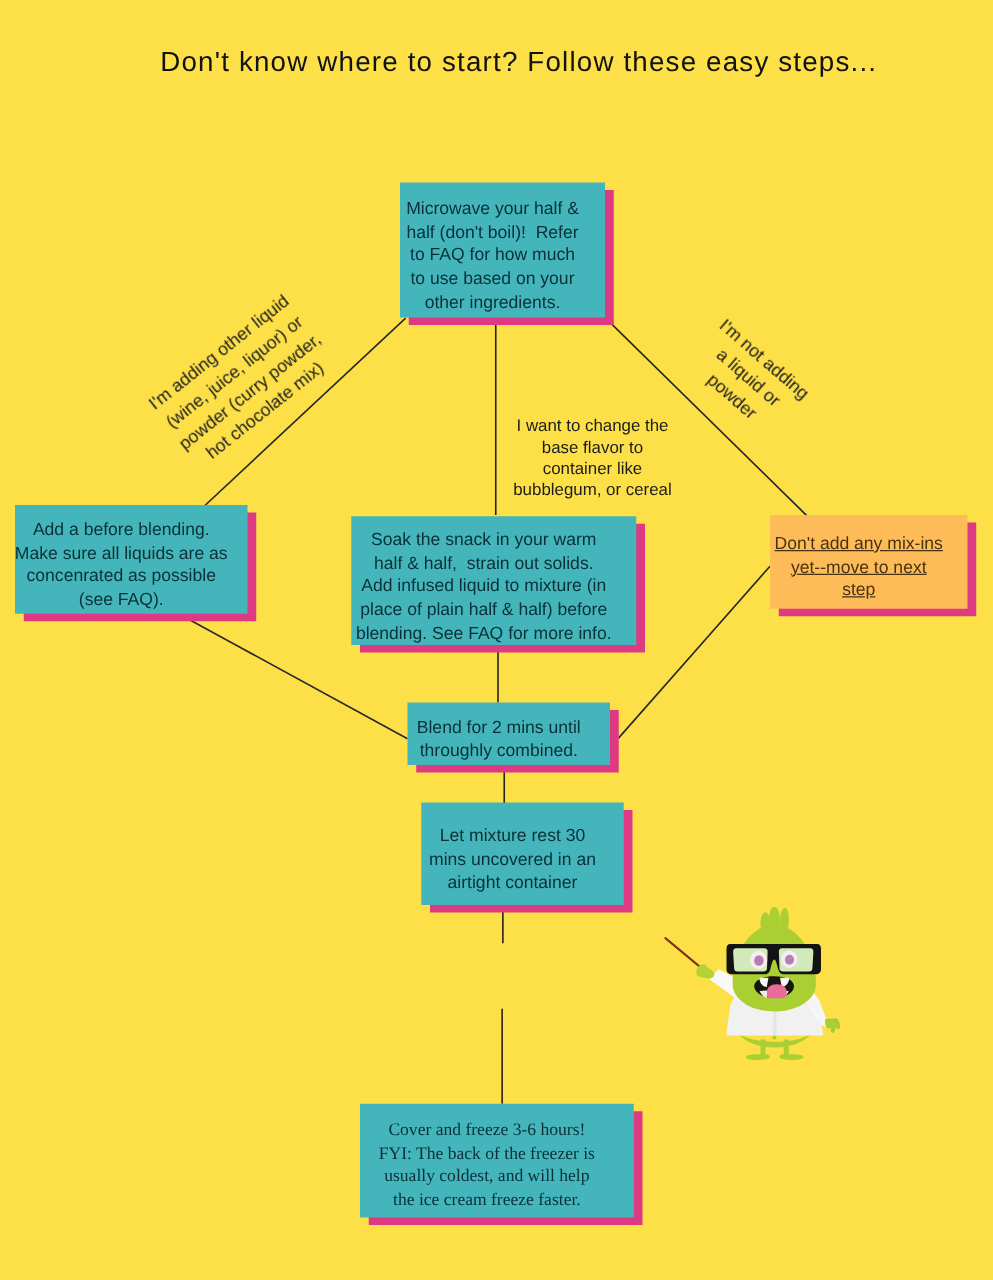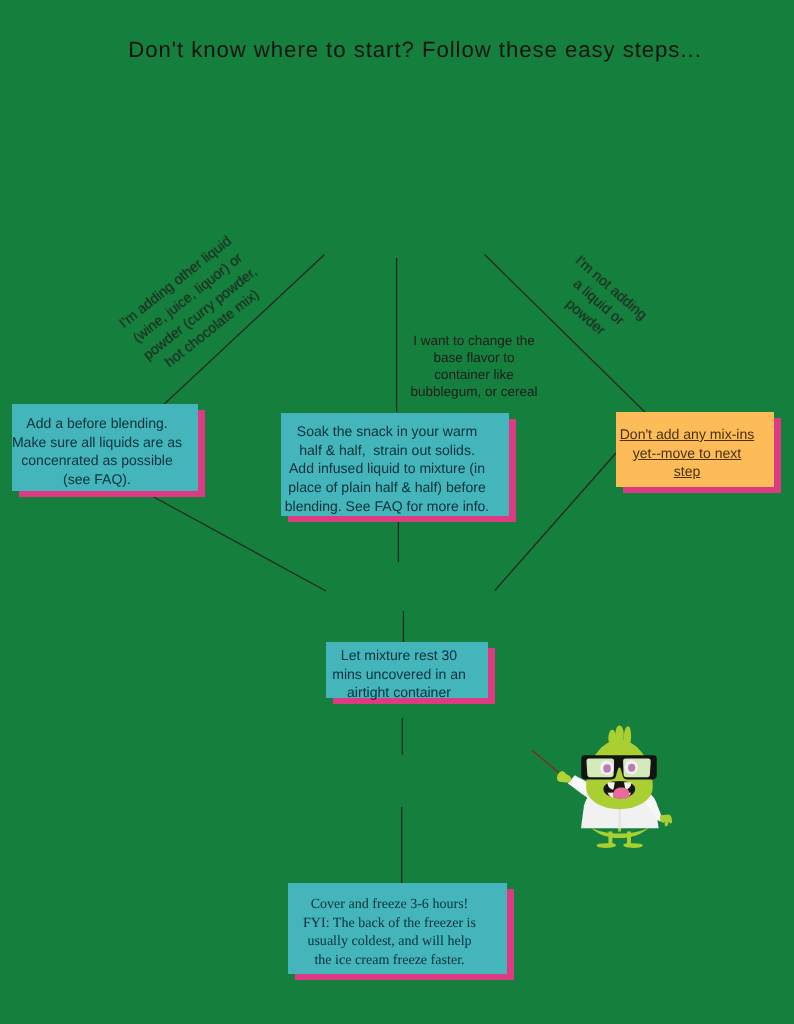--- a/index.html
+++ b/index.html
@@ -1,21 +1,21 @@
 <!DOCTYPE html>
 <html><head>
 <meta charset="utf-8">
 <title>Flowchart</title>
 <style>
   *{-webkit-font-smoothing:antialiased;-moz-osx-font-smoothing:grayscale;}
   html,body{margin:0;padding:0;background:#ffffff;}
   body{width:794px;height:1024px;overflow:hidden;
        font-family:"Liberation Sans",sans-serif;color:#1b1b1b;
        -webkit-font-smoothing:antialiased;text-rendering:geometricPrecision;}
-  #page{position:relative;width:794px;height:1024px;background:#15803d;overflow:hidden;
+  #page{position:relative;width:794px;height:1024px;background:#fde047;overflow:hidden;
         transform:translateZ(0);}
 
   .title{position:absolute;left:18px;top:37px;width:794px;text-align:center;
          font-size:22.2px;font-weight:400;color:#121212;letter-spacing:0.945px;
          will-change:transform;}
 
   svg.edges{position:absolute;left:0;top:0;width:794px;height:1024px;pointer-events:none;}
 
   .node{position:absolute;}
   .node .shadow{position:absolute;left:7px;top:6px;right:-7px;bottom:-6px;background:#de3a83;}
@@ -45,20 +45,30 @@
       <line x1="484.5" y1="254.5" x2="645.6" y2="412.7"></line>
       <line x1="141" y1="490" x2="326" y2="591"></line>
       <line x1="398.4" y1="516" x2="398.4" y2="562"></line>
       <line x1="616" y1="453" x2="494.8" y2="590.5"></line>
       <line x1="403.4" y1="611" x2="403.4" y2="643"></line>
       <line x1="402.3" y1="718" x2="402.3" y2="754.5"></line>
       <line x1="401.7" y1="807" x2="401.7" y2="883"></line>
     </g>
   </svg>
 
+  <div class="node" style="left:320px;top:146px;width:164px;height:108px;">
+    <div class="shadow"></div>
+    <div class="face">
+      <div class="txt">Microwave your half &amp;
+half (don't boil)!  Refer
+to FAQ for how much
+to use based on your
+other ingredients.</div>
+    </div>
+  </div>
 
   <div class="node" style="left:281px;top:413px;width:228px;height:103px;">
     <div class="shadow"></div>
     <div class="face">
       <div class="txt">Soak the snack in your warm
 half &amp; half,  strain out solids.
 Add infused liquid to mixture (in
 place of plain half &amp; half) before
 blending. See FAQ for more info.</div>
     </div>
@@ -76,22 +86,29 @@
 
   <div class="node orange" style="left:616px;top:412px;width:158px;height:75px;">
     <div class="shadow"></div>
     <div class="face">
       <div class="txt">Don't add any mix-ins
 yet--move to next
 step</div>
     </div>
   </div>
 
-
-  <div class="node" style="left:326px;top:642px;width:162px;height:56px;">
+  <div class="node" style="left:326px;top:562px;width:162px;height:50px;">
+    <div class="shadow"></div>
+    <div class="face">
+      <div class="txt">Blend for 2 mins until
+throughly combined.</div>
+    </div>
+  </div>
+
+  <div class="node" style="left:337px;top:642px;width:162px;height:82px;">
     <div class="shadow"></div>
     <div class="face">
       <div class="txt">Let mixture rest 30
 mins uncovered in an
 airtight container</div>
     </div>
   </div>
 
 
   <div class="node" style="left:288px;top:883px;width:219px;height:91px;font-family:Liberation Serif, serif;">

